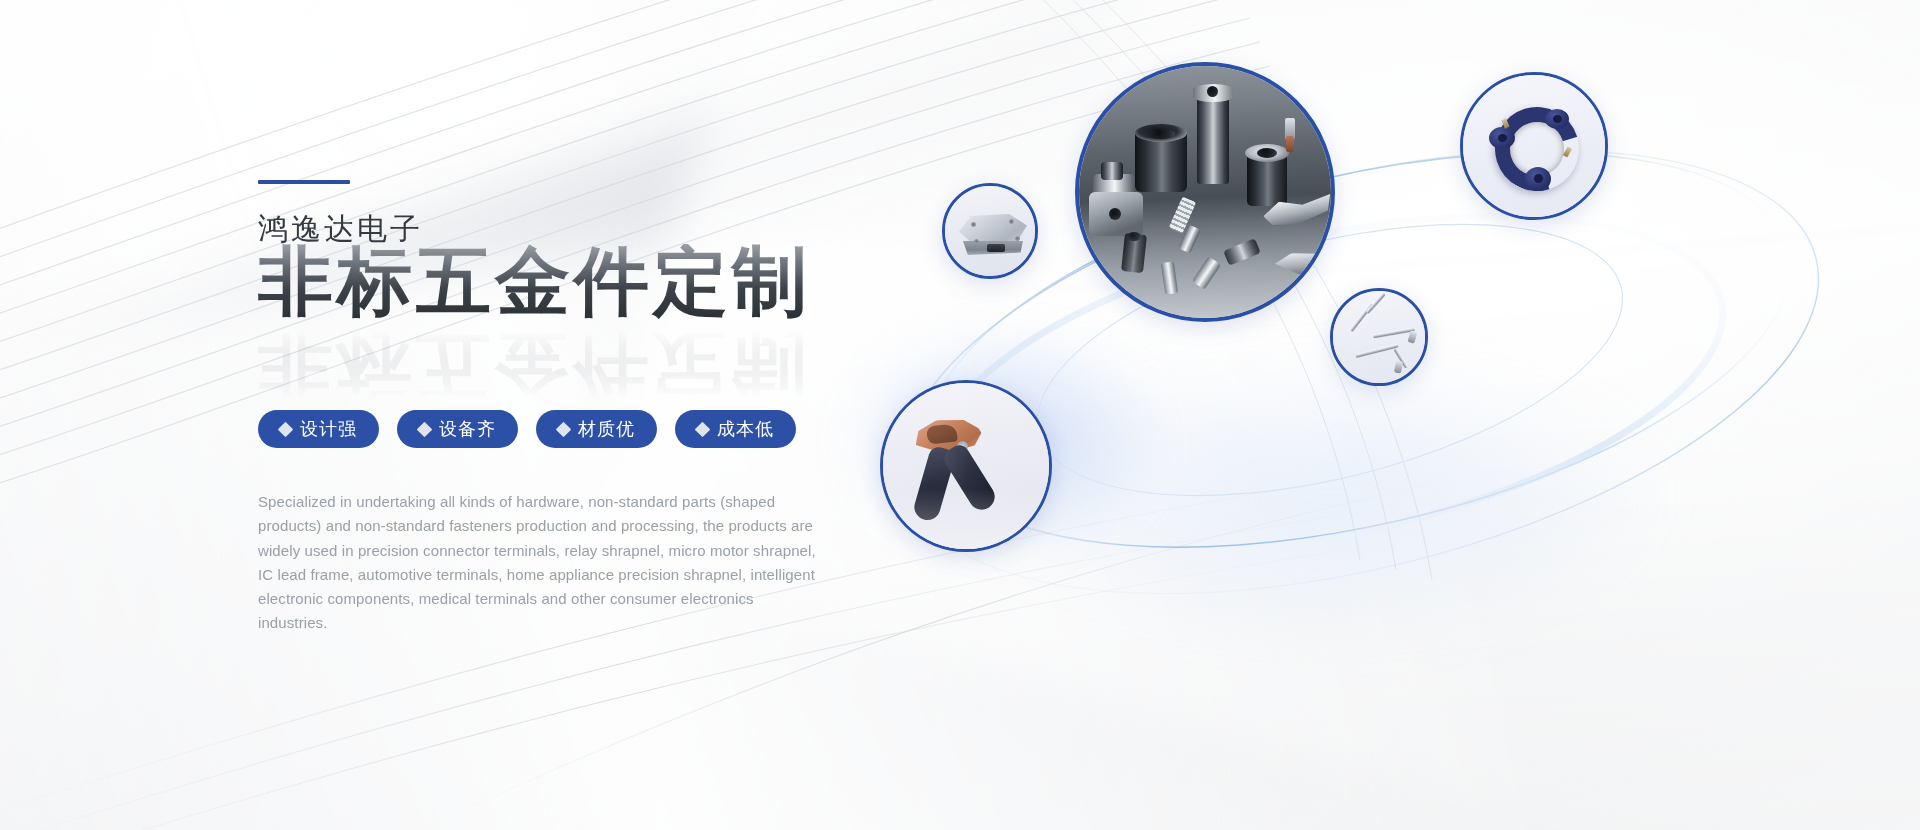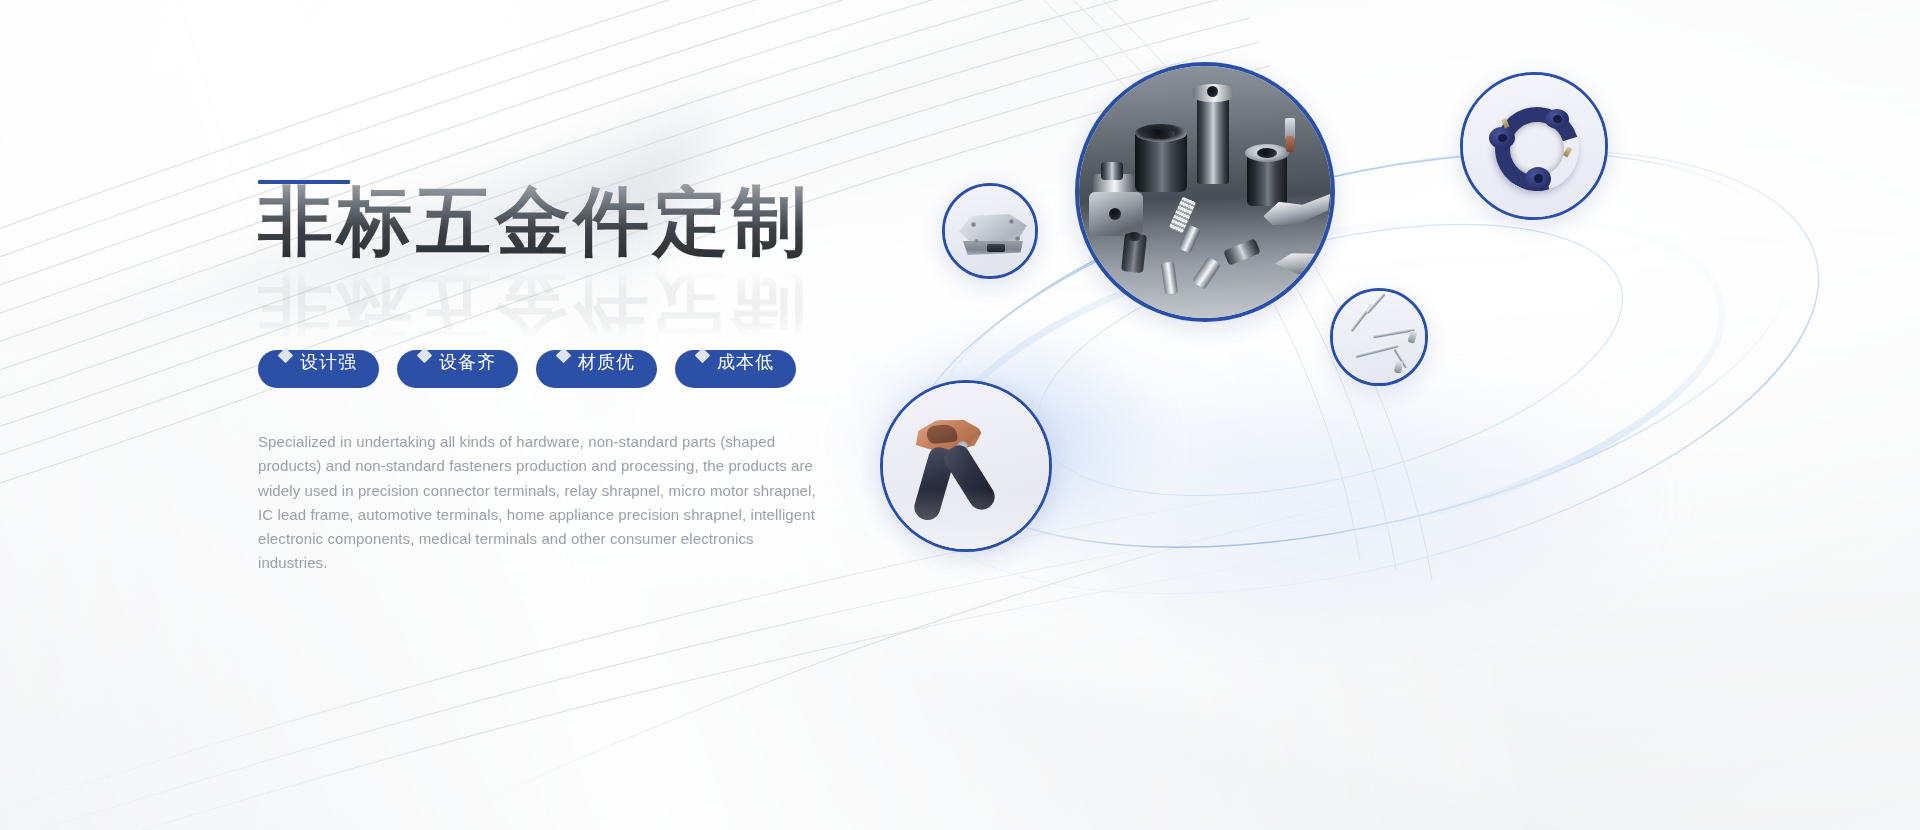--- a/index.html
+++ b/index.html
@@ -79,21 +79,21 @@
     background:linear-gradient(180deg, rgba(60,65,70,0) 8%, rgba(120,126,133,.30) 62%, rgba(90,96,103,.46) 100%);
     -webkit-background-clip:text; background-clip:text;
     -webkit-text-fill-color:transparent; color:transparent;
     -webkit-mask-image:linear-gradient(to top, rgba(0,0,0,0) 4%, rgba(0,0,0,.9) 96%);
             mask-image:linear-gradient(to top, rgba(0,0,0,0) 4%, rgba(0,0,0,.9) 96%);
     pointer-events:none;
   }
 
   .tags{ display:flex; gap:18px; margin-top:14px; }
   .tag{
-    display:inline-flex; gap:9px;
+    display:inline-flex; align-items:center; gap:9px;
     height:38px; padding:0 22px;
     background:#2d50a7; color:#ffffff;
     border-radius:19px;
     font-size:18px; letter-spacing:1px;
     white-space:nowrap;
     cursor:pointer;
     border:none;
     font-family:inherit;
   }
   .tag .dia{
@@ -253,20 +253,21 @@
       <path d="M980,-60 C1180,120 1320,320 1360,560"></path>
       <path d="M1010,-60 C1215,126 1356,330 1396,570"></path>
       <path d="M1040,-60 C1250,132 1392,340 1432,580"></path>
     </g>
   </svg>
 
   <div class="content">
 
     <div class="accent-rule"></div>
 
+    <div class="brand">鸿逸达电子</div>
 
     <div class="headline-wrap">
       <div class="headline">非标五金件定制</div>
       <div class="headline-reflect">非标五金件定制</div>
     </div>
 
     <div class="tags">
       <button class="tag">
         <span class="dia"></span>
         <span>设计强</span>

